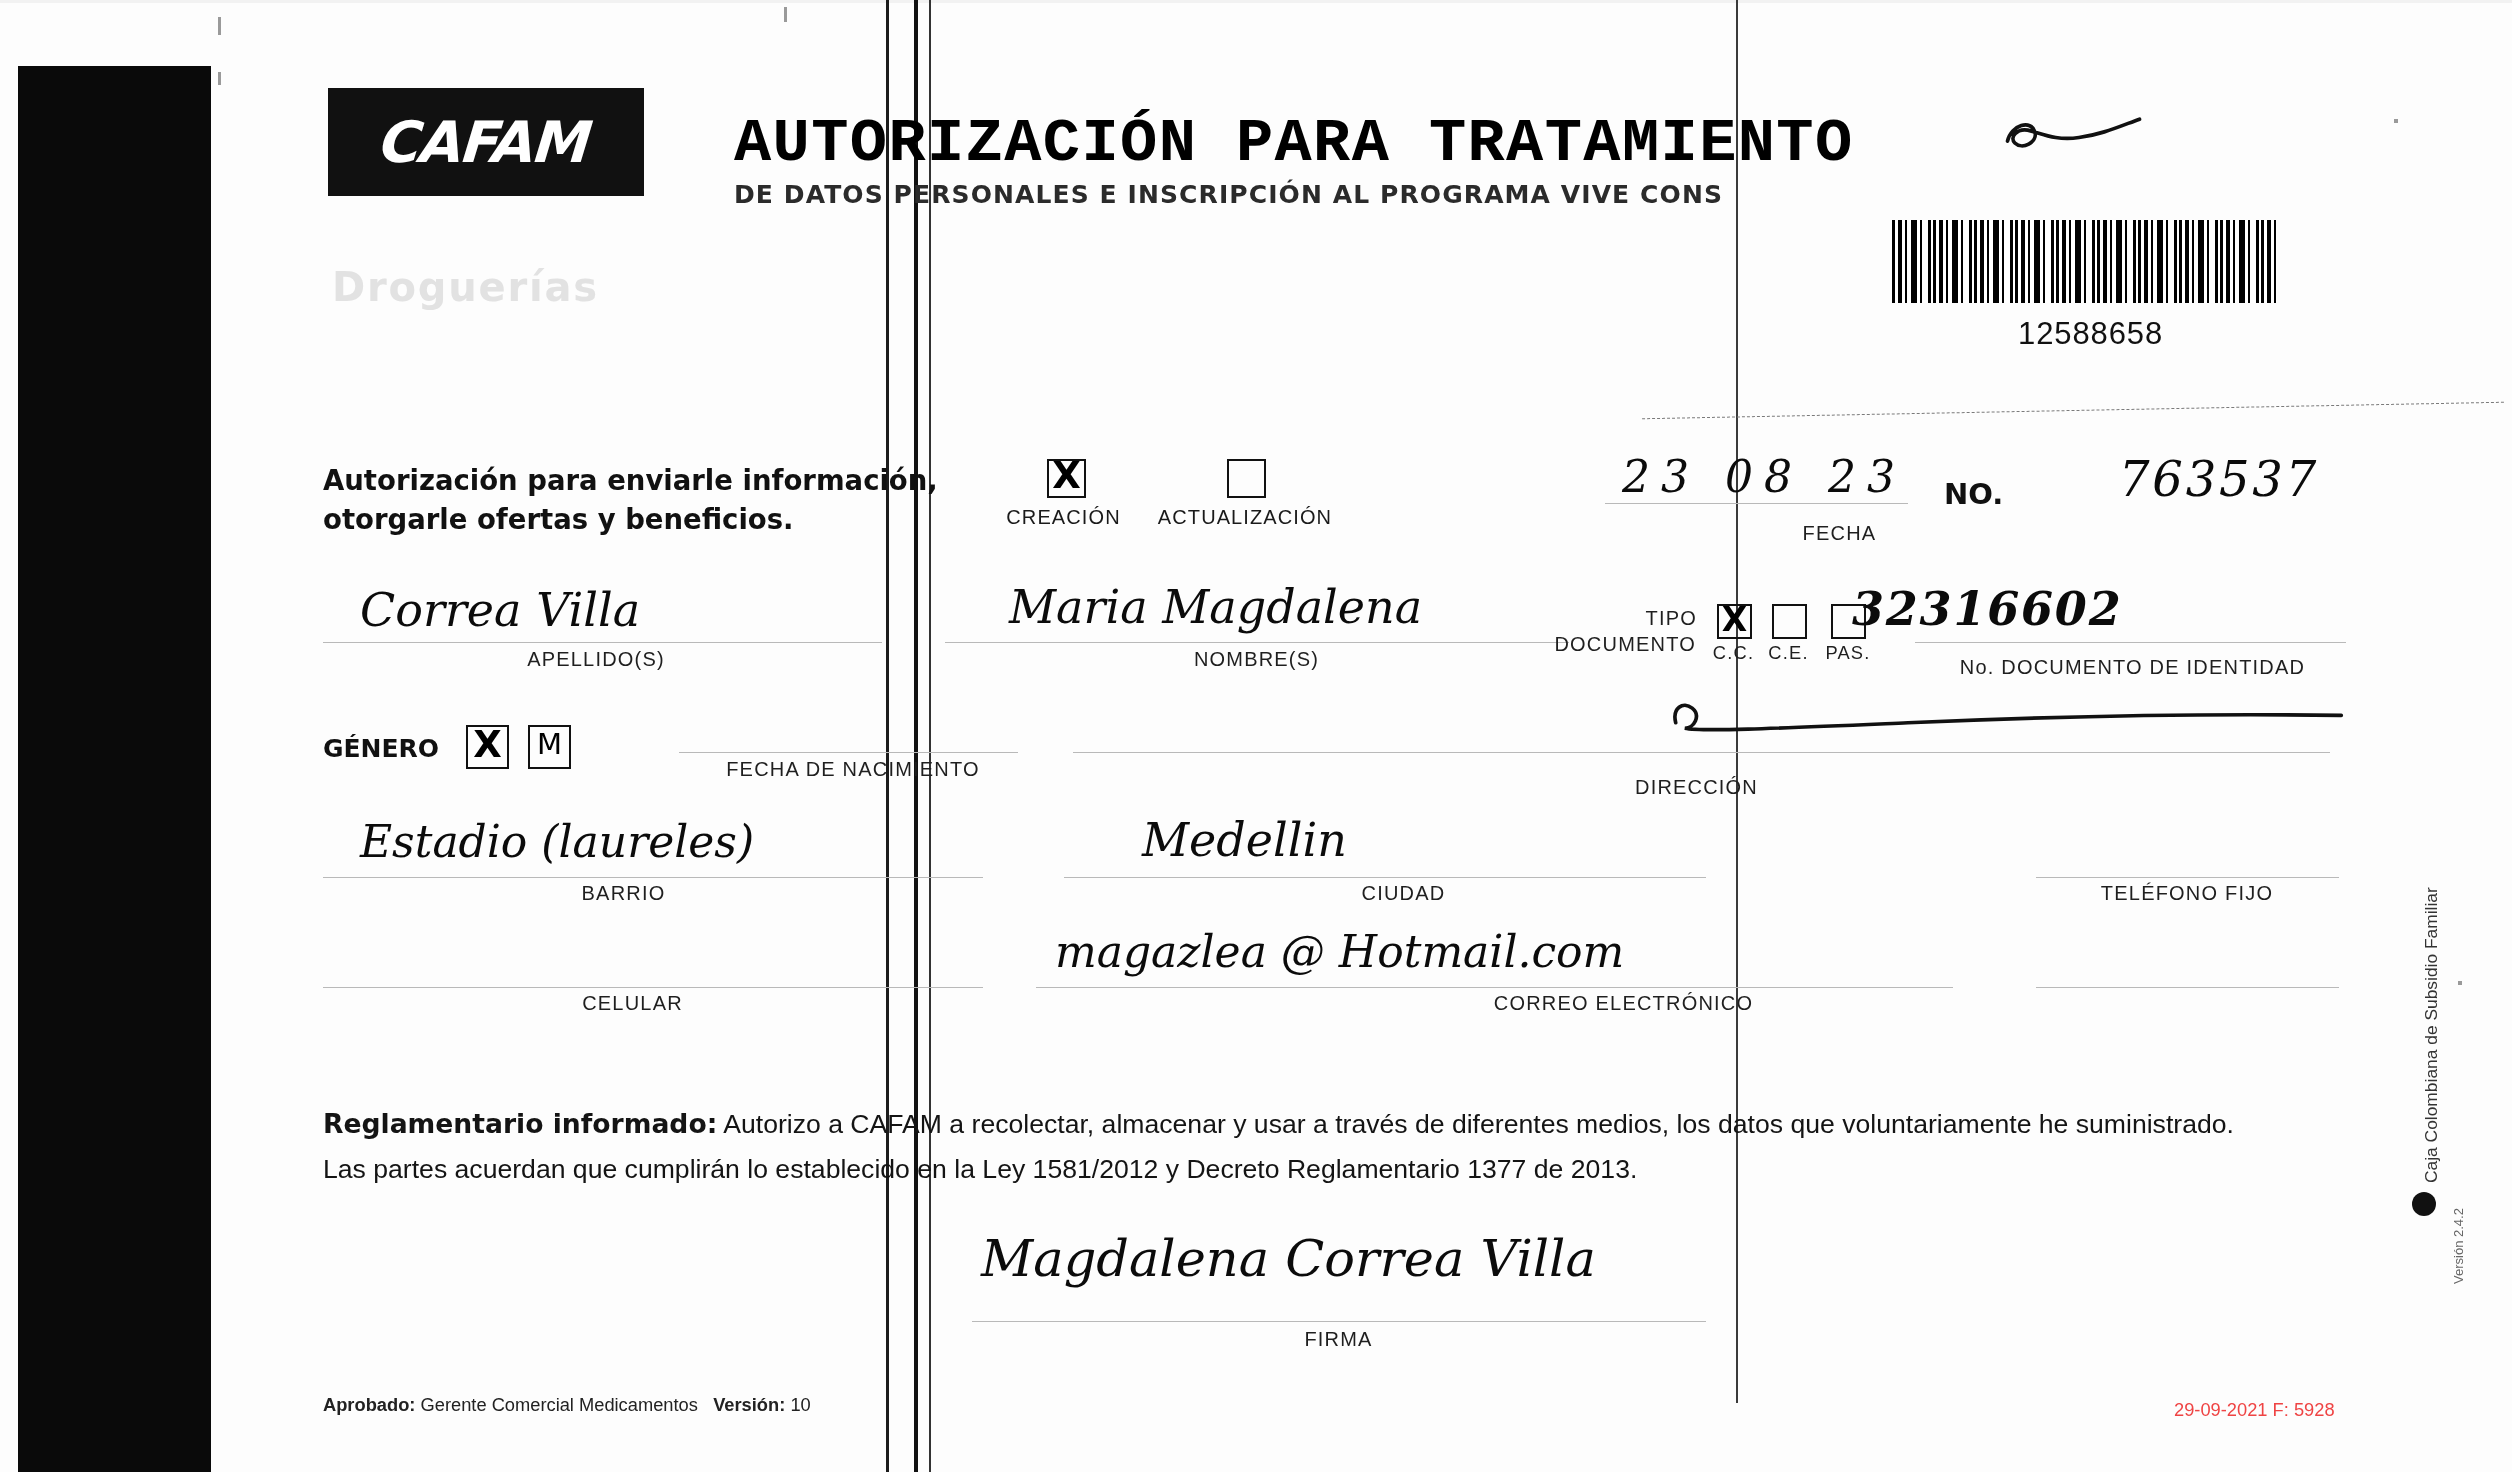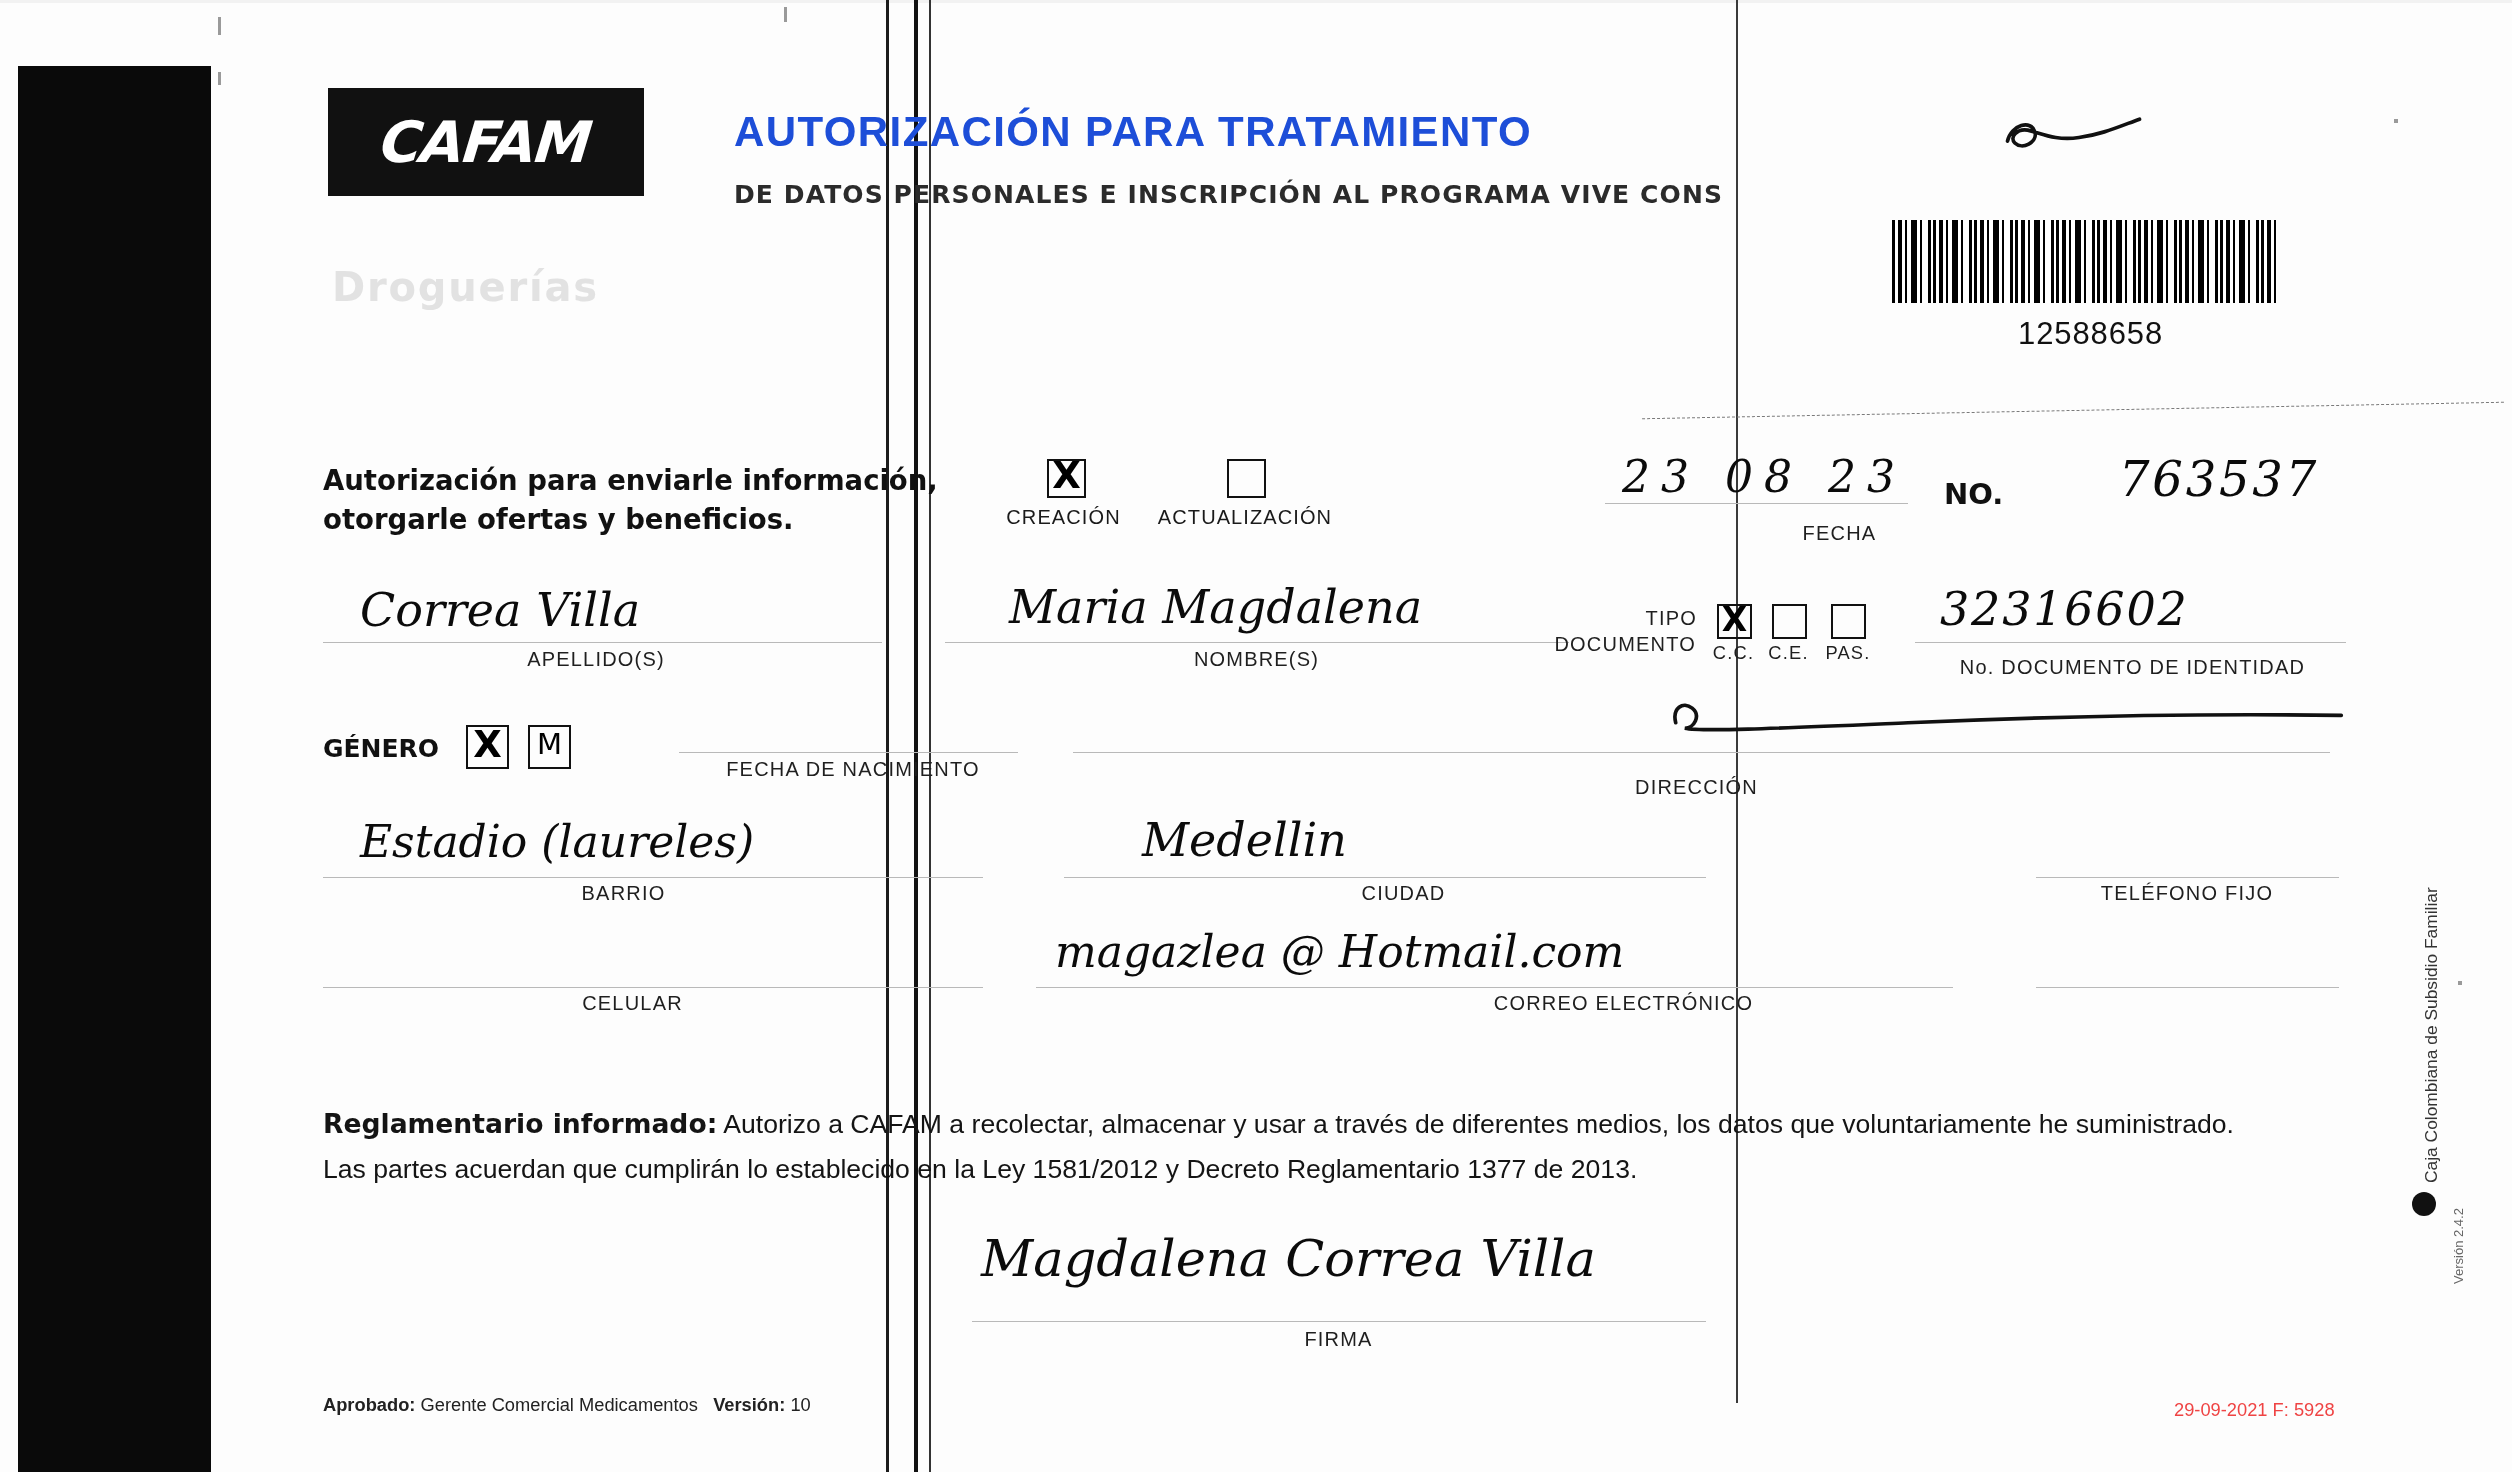--- a/index.html
+++ b/index.html
@@ -82,26 +82,26 @@
     font-weight: bold;
     letter-spacing: 1.8px;
     color: #e2e2e2;
     font-family: "DejaVu Sans", sans-serif;
   }
 
   .title {
     position: absolute;
     left: 734px;
     top: 108px;
-    font-size: 42px;
+    font-size: 62px;
     font-weight: bold;
     letter-spacing: 1.4px;
-    color: #1d4ed8;
-    white-space: nowrap;
-    font-family: Liberation Sans, sans-serif;
+    color: #000000;
+    white-space: nowrap;
+    font-family: Liberation Mono, monospace;
   }
   .subtitle {
     position: absolute;
     left: 734px;
     top: 180px;
     font-size: 25px;
     font-weight: bold;
     letter-spacing: 1.1px;
     color: #2b2b2b;
     white-space: nowrap;
@@ -369,21 +369,21 @@
   <div class="cbox" style="left:1772px;top:604px;width:31px;height:31px;">
     <span class="x" style="width:31px;font-size:33px;top:-6.4px;"></span>
   </div>
   <div class="lbl" style="left:1759px;top:642px;width:59px;font-size:18.3px;">C.E.</div>
 
   <div class="cbox" style="left:1831px;top:604px;width:31px;height:31px;">
     <span class="x" style="width:31px;font-size:33px;top:-6.4px;"></span>
   </div>
   <div class="lbl" style="left:1816px;top:642px;width:64px;font-size:18.3px;">PAS.</div>
 
-  <div class="hw" style="left:1940px;top:582px;font-size:46px;letter-spacing:1.8px;">32316602</div>
+  <div class="hw" style="left:1852px;top:582px;font-size:46px;letter-spacing:1.8px;font-weight:bold;">32316602</div>
   <div class="rule" style="left:1915px;top:642px;width:431px;"></div>
   <div class="lbl" style="left:1926px;top:656px;width:413px;">No. DOCUMENTO DE IDENTIDAD</div>
 
   <div class="bold-lbl" style="left:323px;top:734px;">GÉNERO</div>
   <div class="cbox" style="left:466px;top:725px;width:39px;height:40px;">
     <span class="x" style="width:39px;font-size:37px;top:-3.7px;">X</span>
   </div>
   <div class="cbox" style="left:528px;top:725px;width:39px;height:40px;">
     <span class="x" style="width:39px;font-size:29px;top:0px;font-weight:normal;">M</span>
   </div>

